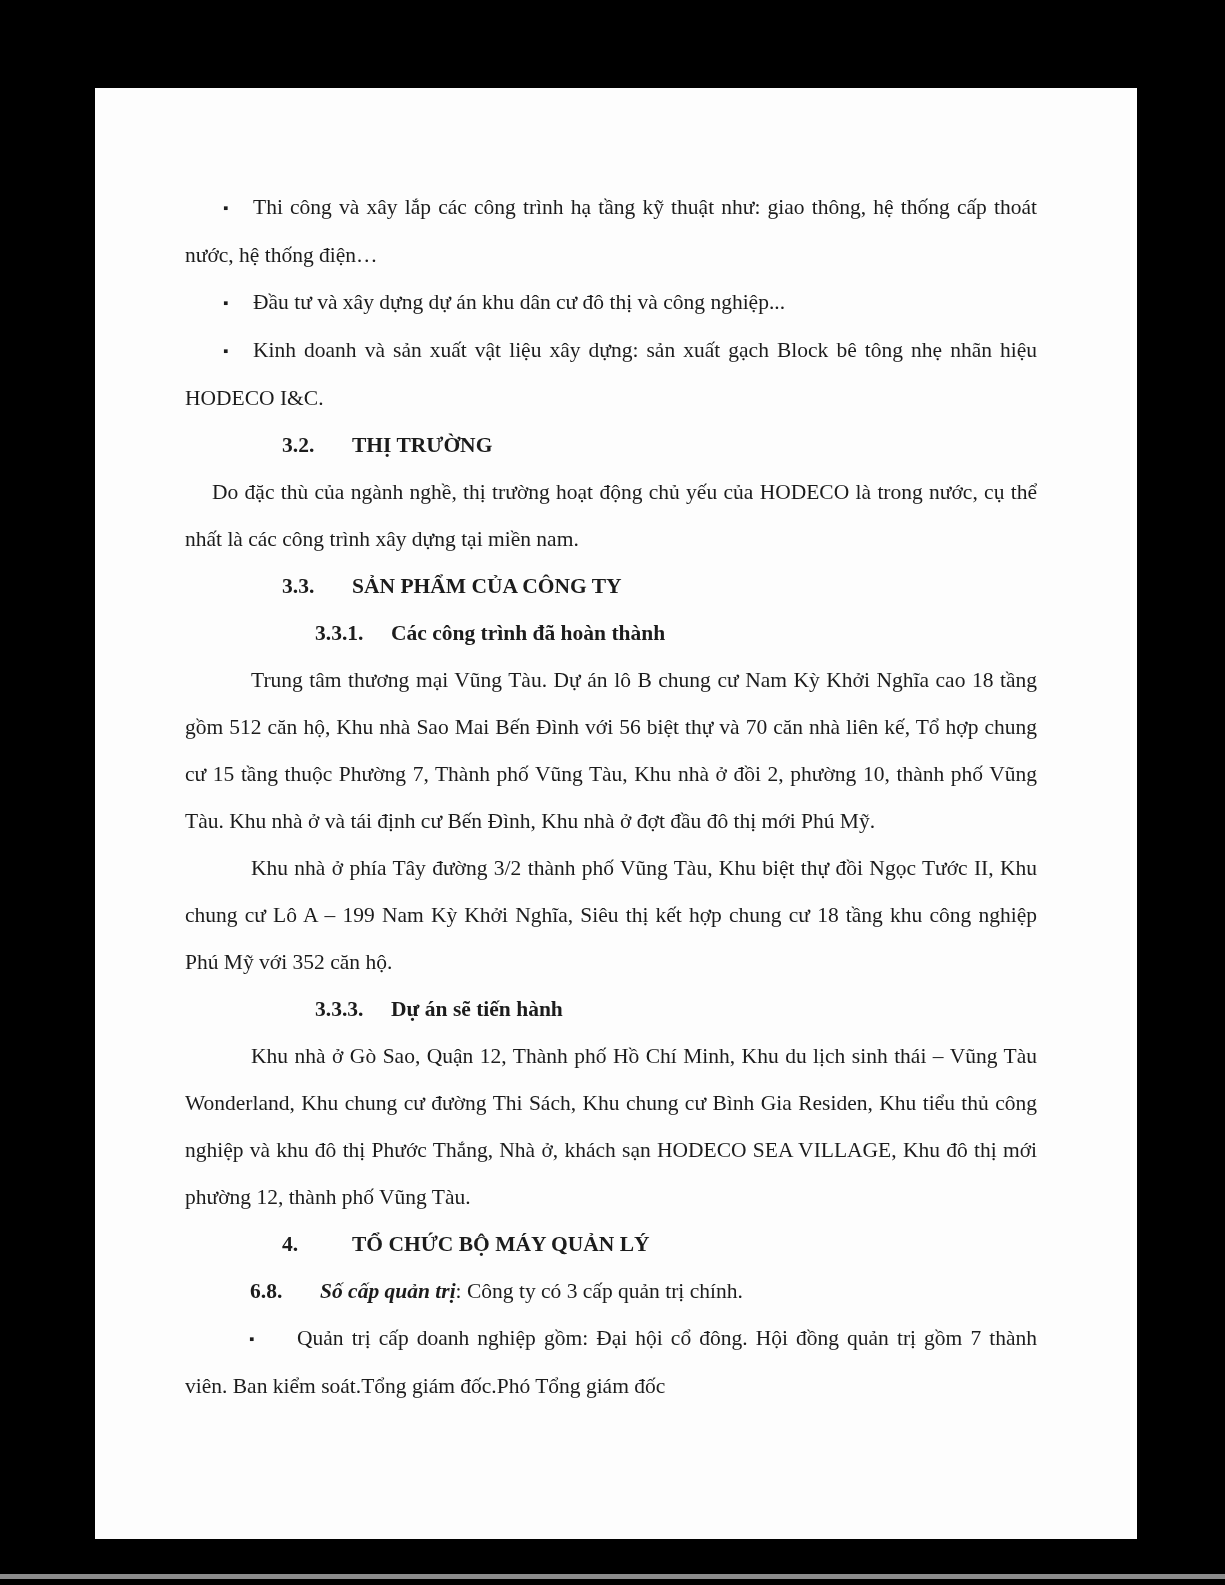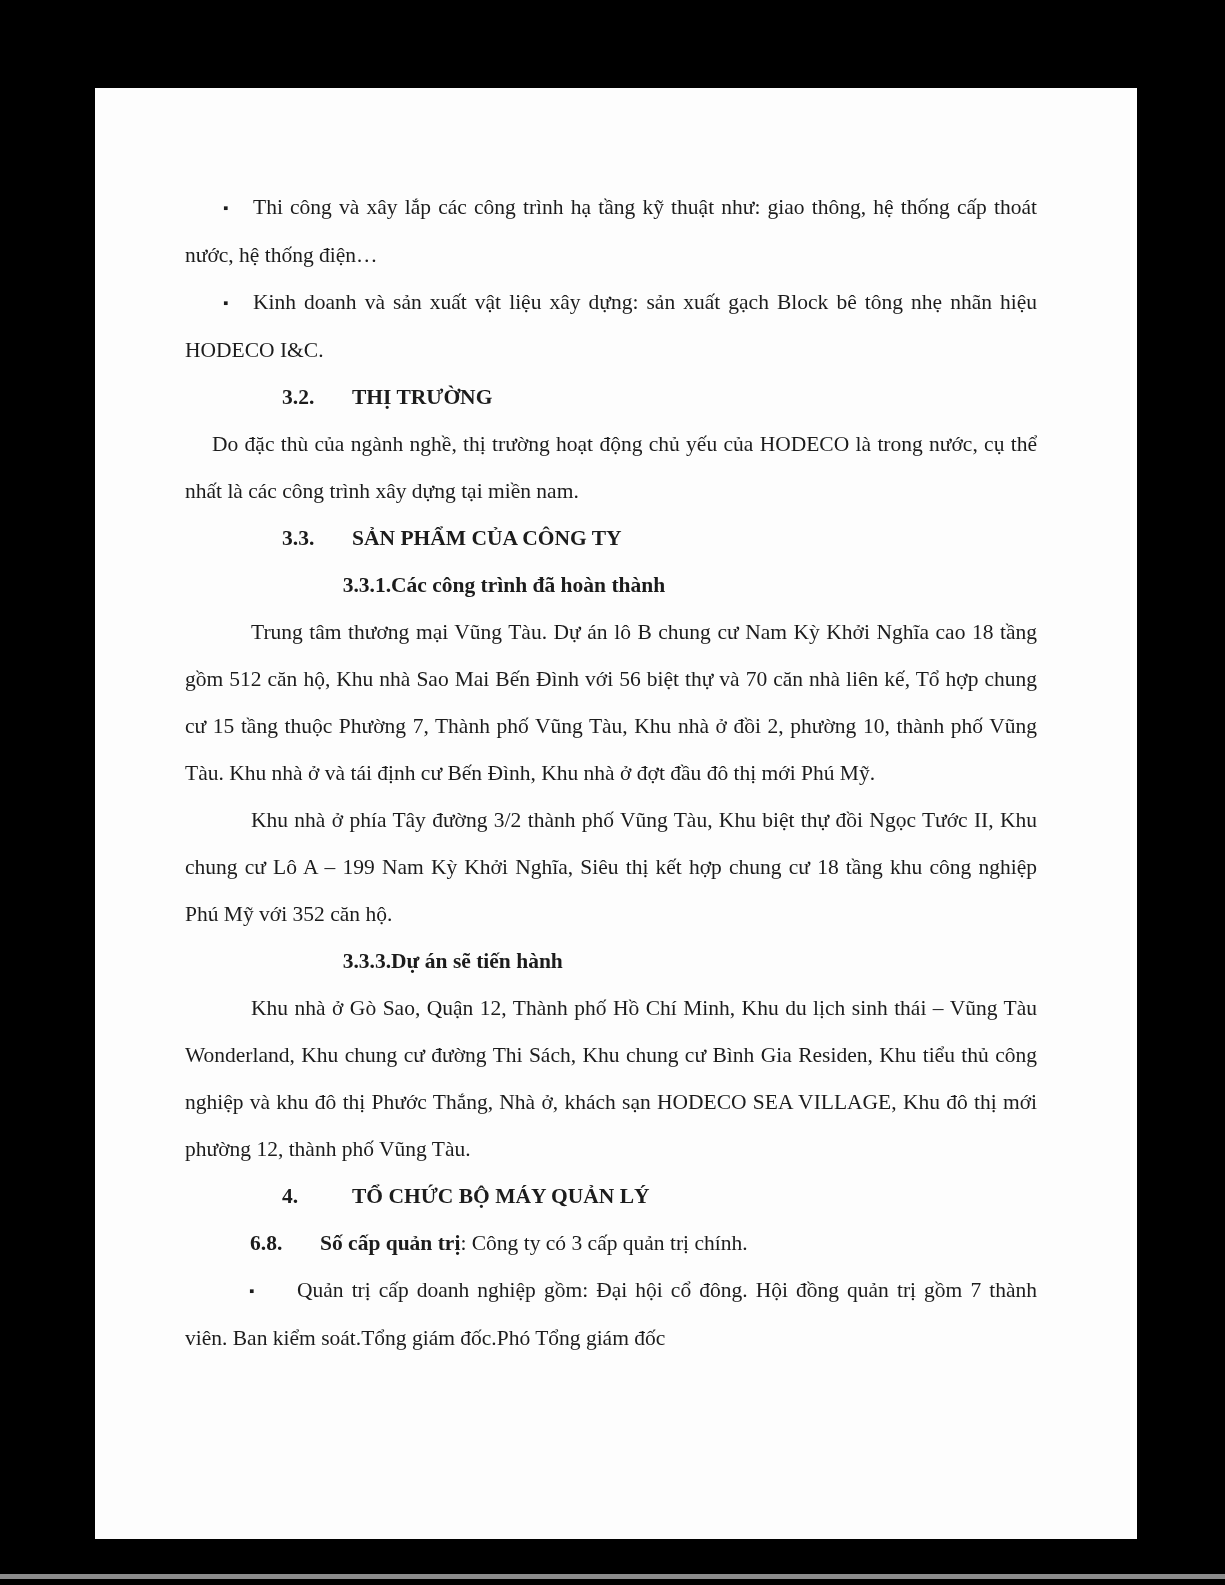--- a/index.html
+++ b/index.html
@@ -32,33 +32,34 @@
   .bullet-top{text-indent:38px;}
   .bullet-top .bullet{display:inline-block;text-indent:0;width:30px;font-size:15px;vertical-align:1px;}
   
   .bullet-low{text-indent:64px;}
   .bullet-low .bullet{display:inline-block;text-indent:0;width:48px;font-size:15px;vertical-align:1px;}
   .para-ind{text-indent:66px;}
   .para-ind-sm{text-indent:27px;}
   .h2{font-weight:bold;margin-left:65px;text-align:left;}
   .h2 .hnum{display:inline-block;width:70px;margin-left:32px;}
   .h3{font-weight:bold;margin-left:130px;text-align:left;}
-  .h3 .hnum{display:inline-block;width:76px;text-align:right;}
+  .h3 .hnum{display:inline-block;width:76px;}
   .h41{margin-left:65px;text-align:left;}
   .h41 .hnum{display:inline-block;width:70px;font-weight:bold;}
-  .h41 .hbold{font-weight:bold;}
+  .h41 .hbold{font-weight:bold;font-style:italic;}
 </style>
 </head>
 <body>
 
 <div class="scan-frame">
   <div class="sheet">
 
     <p class="bullet-top"><span class="bullet">▪</span><span>Thi công và xây lắp các công trình hạ tầng kỹ thuật như: giao thông, hệ thống cấp thoát nước, hệ thống điện…</span></p>
 
+    <p class="bullet-top"><span class="bullet">▪</span><span>Đầu tư và xây dựng dự án khu dân cư đô thị và công nghiệp...</span></p>
 
     <p class="bullet-top"><span class="bullet">▪</span><span>Kinh doanh và sản xuất vật liệu xây dựng: sản xuất gạch Block bê tông nhẹ nhãn hiệu HODECO I&amp;C.</span></p>
 
     <p class="h2"><span class="hnum">3.2.</span><span>THỊ TRƯỜNG</span></p>
 
     <p class="para-ind-sm">Do đặc thù của ngành nghề, thị trường hoạt động chủ yếu của HODECO là trong nước, cụ thể nhất là các công trình xây dựng tại miền nam.</p>
 
     <p class="h2"><span class="hnum">3.3.</span><span>SẢN PHẨM CỦA CÔNG TY</span></p>
 
     <p class="h3"><span class="hnum">3.3.1.</span><span>Các công trình đã hoàn thành</span></p>

